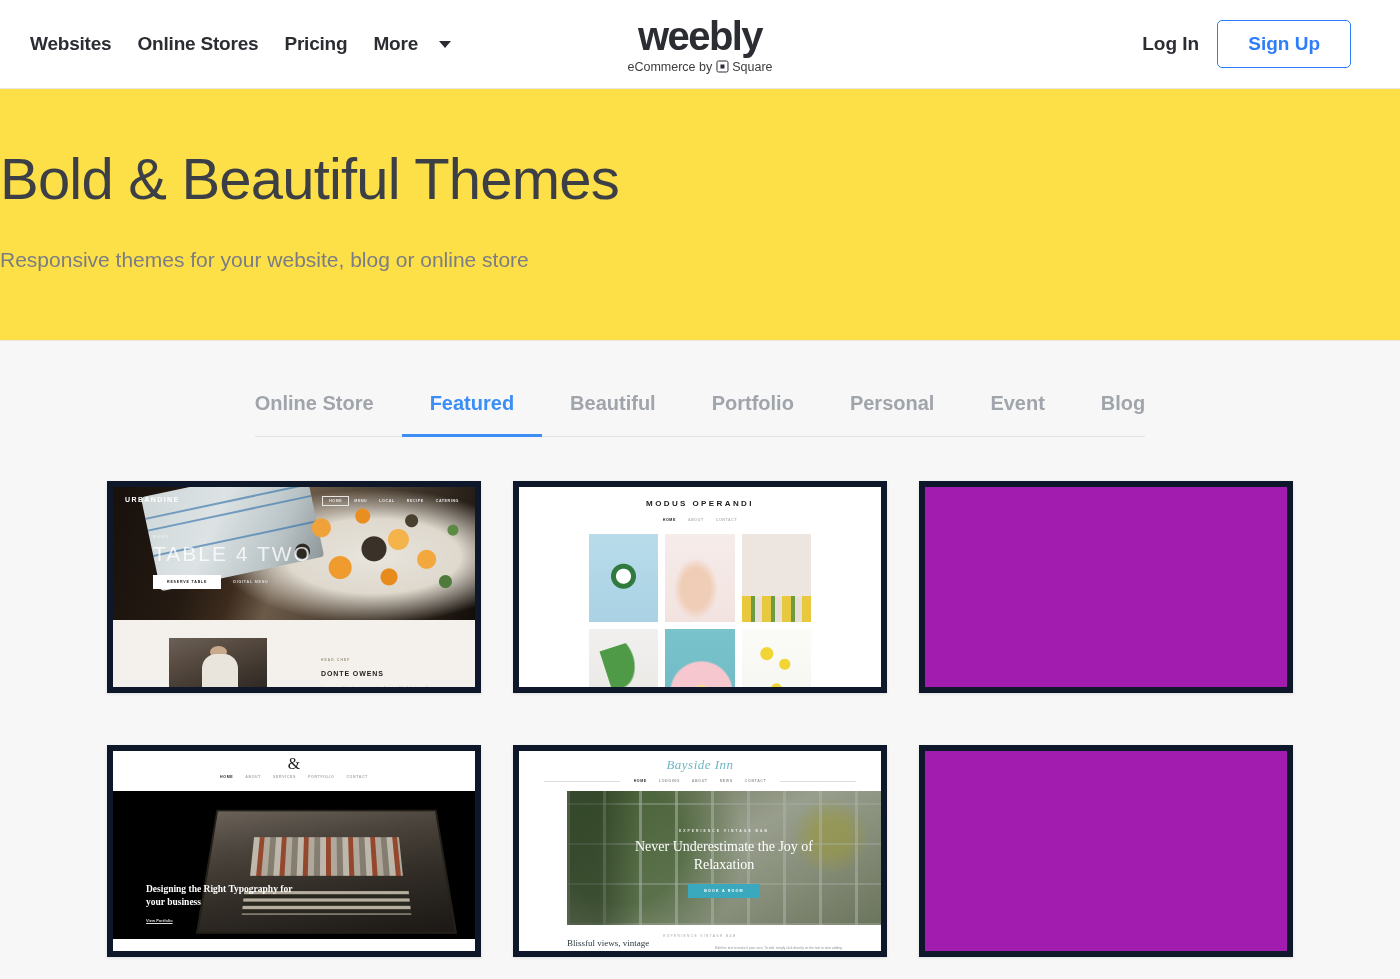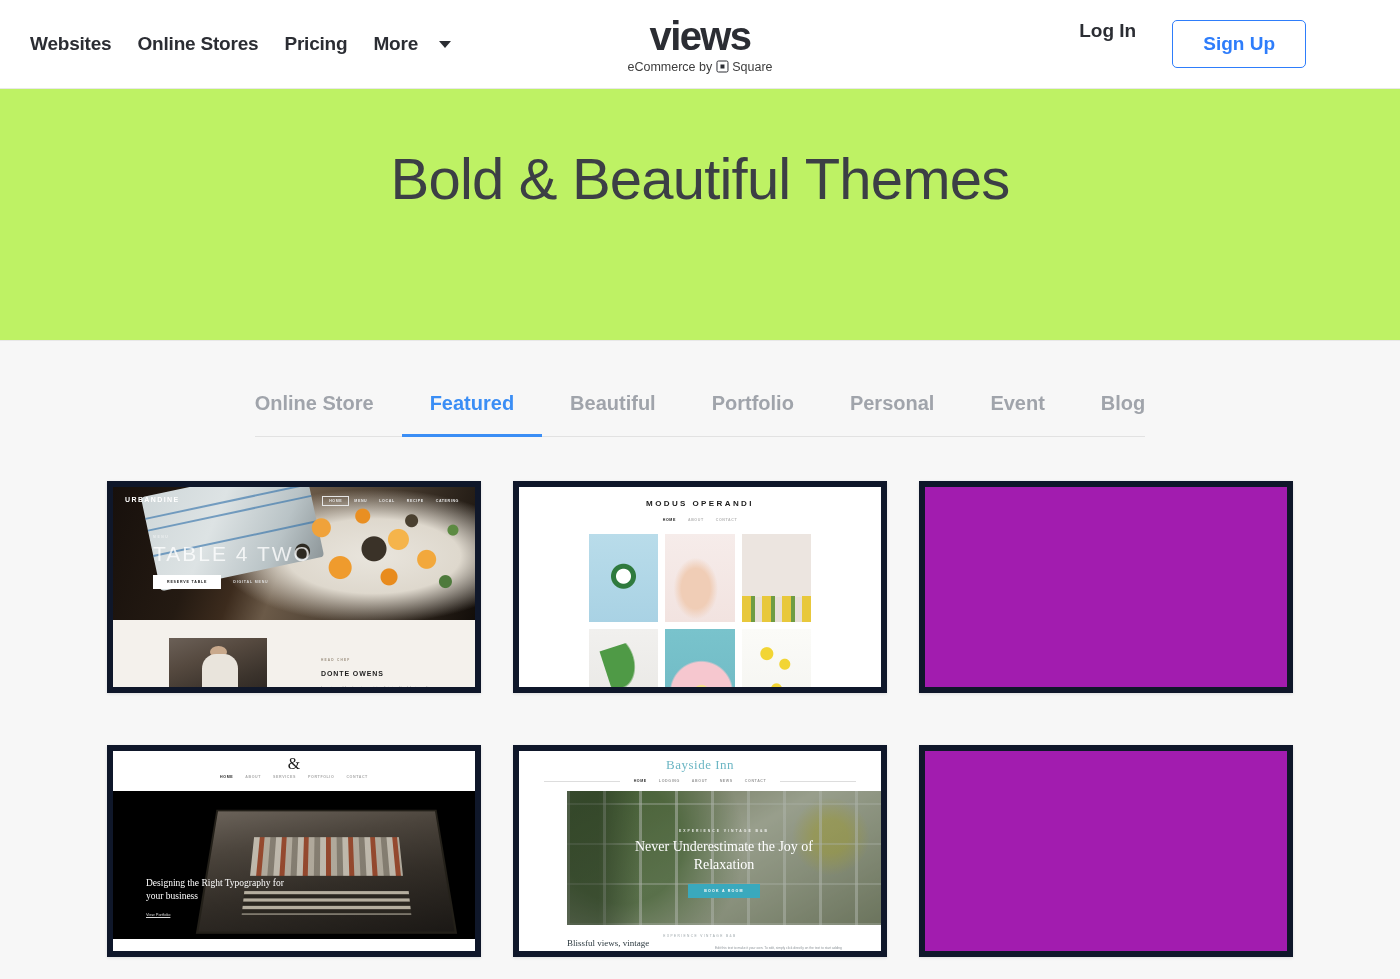--- a/index.html
+++ b/index.html
@@ -76,23 +76,24 @@
     content: "";
     position: absolute;
     left: 50%; top: 50%;
     transform: translate(-50%, -50%);
     width: 4px; height: 4px;
     background: #2b2d33;
   }
 
   .header-actions {
     margin-left: auto;
-    margin-right: 94px;
+    margin-right: 49px;
     display: flex;
-    gap: 36px;
+    align-items: center;
+    gap: 18px;
   }
   .login-link {
     font-size: 19px;
     font-weight: bold;
     color: #2b2d33;
     cursor: pointer;
   }
   .signup-button {
     font-size: 19px;
     font-weight: bold;
@@ -100,22 +101,21 @@
     background: #fff;
     border: 1.6px solid #2e7dfb;
     border-radius: 5px;
     padding: 12px 30px;
     cursor: pointer;
     font-family: inherit;
   }
 
   
   .hero {
-    background: #bef264;
-    text-align: center;
+    background: #fde047;
     padding-top: 56px;
     height: 251px;
   }
   .hero-title {
     font-size: 58px;
     font-weight: normal;
     color: #3c3f45;
     letter-spacing: -0.8px;
   }
   .hero-subtitle {
@@ -310,30 +310,30 @@
   .c4-type {
     position: absolute; left: 18%; top: 24%; width: 64%; height: 34%;
     background:
       repeating-linear-gradient(90deg, #c9c3b6 0 6px, #9b4a2e 6px 11px, #b9b2a4 11px 17px, #8a8376 17px 23px);
     opacity: .92;
   }
   .c4-bars {
     position: absolute; left: 16%; bottom: 12%; width: 68%; height: 18%;
     background: repeating-linear-gradient(180deg, #b5ae9f 0 3px, #2a2620 3px 7px);
   }
-  .c4-txt { position: absolute; left: 33px; top: 86px; width: 150px; }
+  .c4-txt { position: absolute; left: 33px; top: 92px; width: 150px; font-weight: bold; }
   .c4-h { font-family: "Liberation Serif", serif; font-size: 9.5px; color: #fff; line-height: 1.35; }
   .c4-a { font-size: 4px; color: #ddd; margin-top: 9px; text-decoration: underline; }
   .c4-bot { height: 22px; background: #fff; }
 
   
   .c5 { background: #fff; }
   .c5-top { height: 40px; background: #fff; text-align: center; padding-top: 6px; }
   .c5-logo {
-    font-family: "Liberation Serif", serif; 
+    font-family: "Liberation Serif", serif; font-style: italic;
     font-size: 13px; color: #6cb6c4; letter-spacing: 0.5px;
   }
   .c5-navrow { display: flex; align-items: center; justify-content: center; gap: 8px; margin-top: 6px; }
   .c5-rule { height: 1px; width: 76px; background: #ddd; }
   .c5-nav { color: #9a9a9a; }
   .c5-nav .cur3 { color: #333; }
   .c5-hero {
     height: 134px; position: relative; overflow: hidden;
     background: linear-gradient(150deg, #7d8c6a 0%, #a6ab8c 22%, #cfd2bc 46%, #b4b9a0 70%, #8e9578 100%);
     margin-left: 48px;
@@ -390,36 +390,37 @@
     <div class="nav-link">Websites</div>
     <div class="nav-link">Online Stores</div>
     <div class="nav-link">Pricing</div>
     <div class="nav-link nav-more">
       <span>More</span>
       <span class="caret"></span>
     </div>
   </nav>
 
   <div class="brand">
-    <div class="brand-wordmark">views</div>
+    <div class="brand-wordmark">weebly</div>
     <div class="brand-tagline">
       <span>eCommerce by</span>
       <span class="square-glyph"></span>
       <span>Square</span>
     </div>
   </div>
 
   <div class="header-actions">
     <div class="login-link">Log In</div>
     <button class="signup-button">Sign Up</button>
   </div>
 </header>
 
 <section class="hero">
   <h1 class="hero-title">Bold &amp; Beautiful Themes</h1>
+  <p class="hero-subtitle">Responsive themes for your website, blog or online store</p>
 </section>
 
 <section class="themes-section">
 
   <div class="tabs">
     <div class="tab">Online Store</div>
     <div class="tab active">Featured</div>
     <div class="tab">Beautiful</div>
     <div class="tab">Portfolio</div>
     <div class="tab">Personal</div>

